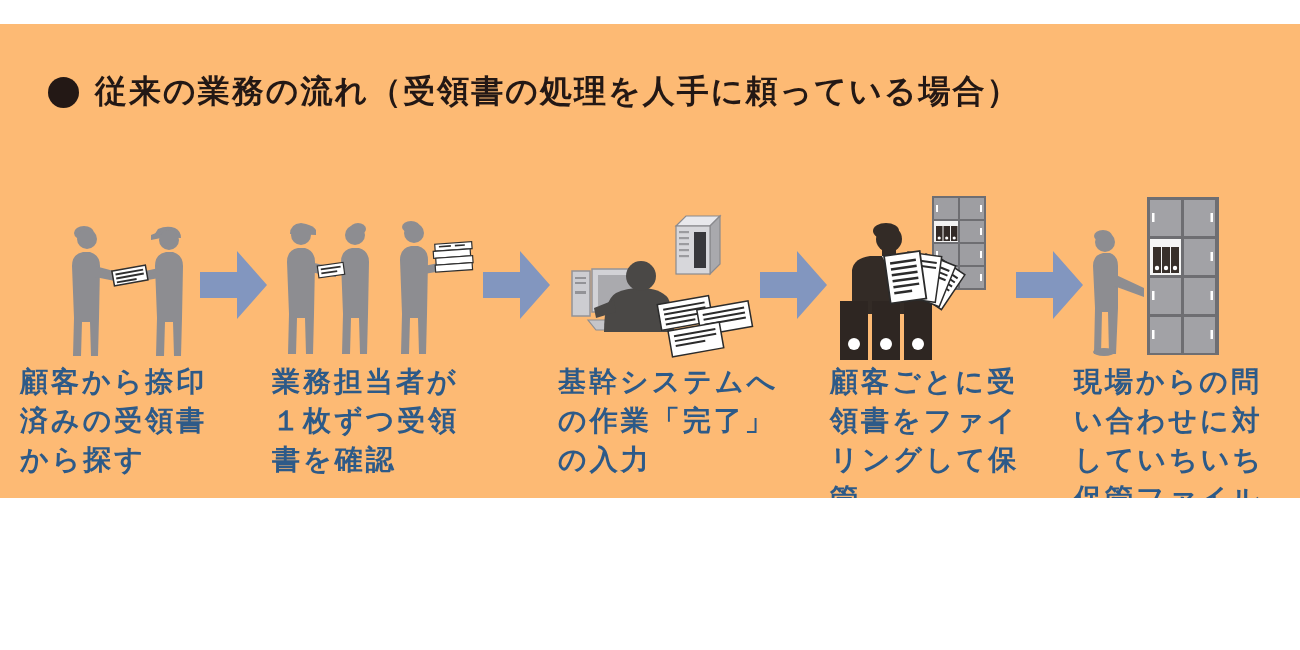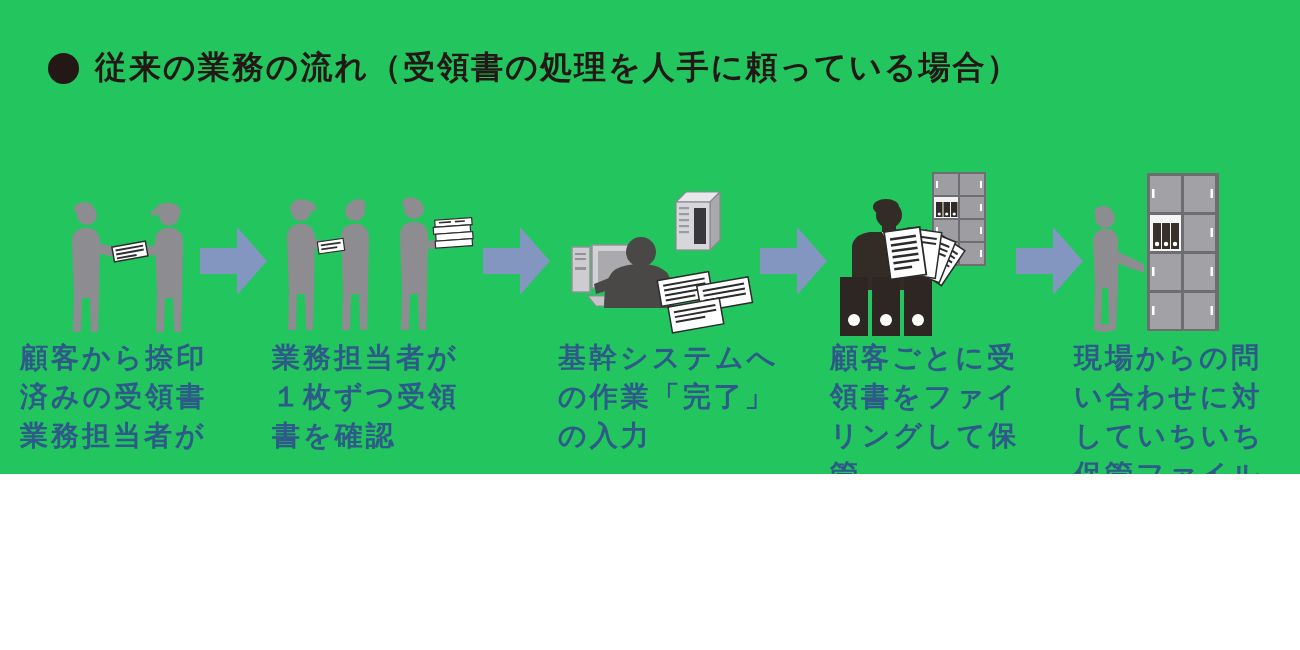--- a/index.html
+++ b/index.html
@@ -1,19 +1,19 @@
 <!DOCTYPE html>
 <html><head>
 <meta charset="utf-8">
 <style>
   html,body{margin:0;padding:0;}
   body{font-family:"Liberation Sans",sans-serif;}
   #canvas{
     position:relative;width:1300px;height:480px;
-    background:#22c55e;overflow:hidden;
+    background:#fdba74;overflow:hidden;margin-top:24px;
   }
   .bottom-strip{position:absolute;left:0;bottom:0;width:1300px;height:6px;background:#ffffff;}
   
   .title-row{position:absolute;left:48px;top:46px;display:flex;align-items:center;gap:16px;}
   .bullet{width:31px;height:31px;border-radius:50%;background:#231815;flex:0 0 auto;}
   .title-text{font-size:32px;font-weight:700;letter-spacing:2px;color:#231815;white-space:nowrap;}
   
   .caption{
     position:absolute;font-size:28px;font-weight:700;line-height:39px;
     letter-spacing:3px;color:#2d5a88;white-space:pre-line;
@@ -250,21 +250,21 @@
       <ellipse cx="21" cy="40" rx="9" ry="6"></ellipse>
       <circle cx="23" cy="46" r="10"></circle>
       <path d="M12,158 L13,112 L11,70 Q11,59 21,57 L28,57 Q36,60 36,70 L36,112 L34,158 L27,158 L26,116 L20,116 L19,158 Z"></path>
       <polygon points="32,78 62,92 62,101 32,90"></polygon>
       <ellipse cx="22" cy="156" rx="11" ry="4"></ellipse>
     </g>
   </svg>
 
   <div class="caption" style="left:20px;top:338px;width:230px;">顧客から捺印
 済みの受領書
-業務担当者が</div>
+から探す</div>
   <div class="caption" style="left:272px;top:338px;width:230px;font-family:Liberation Serif, serif;">業務担当者が
 １枚ずつ受領
 書を確認</div>
   <div class="caption" style="left:558px;top:338px;width:240px;">基幹システムへ
 の作業「完了」
 の入力</div>
   <div class="caption" style="left:830px;top:338px;width:220px;">顧客ごとに受
 領書をファイ
 リングして保
 管</div>

